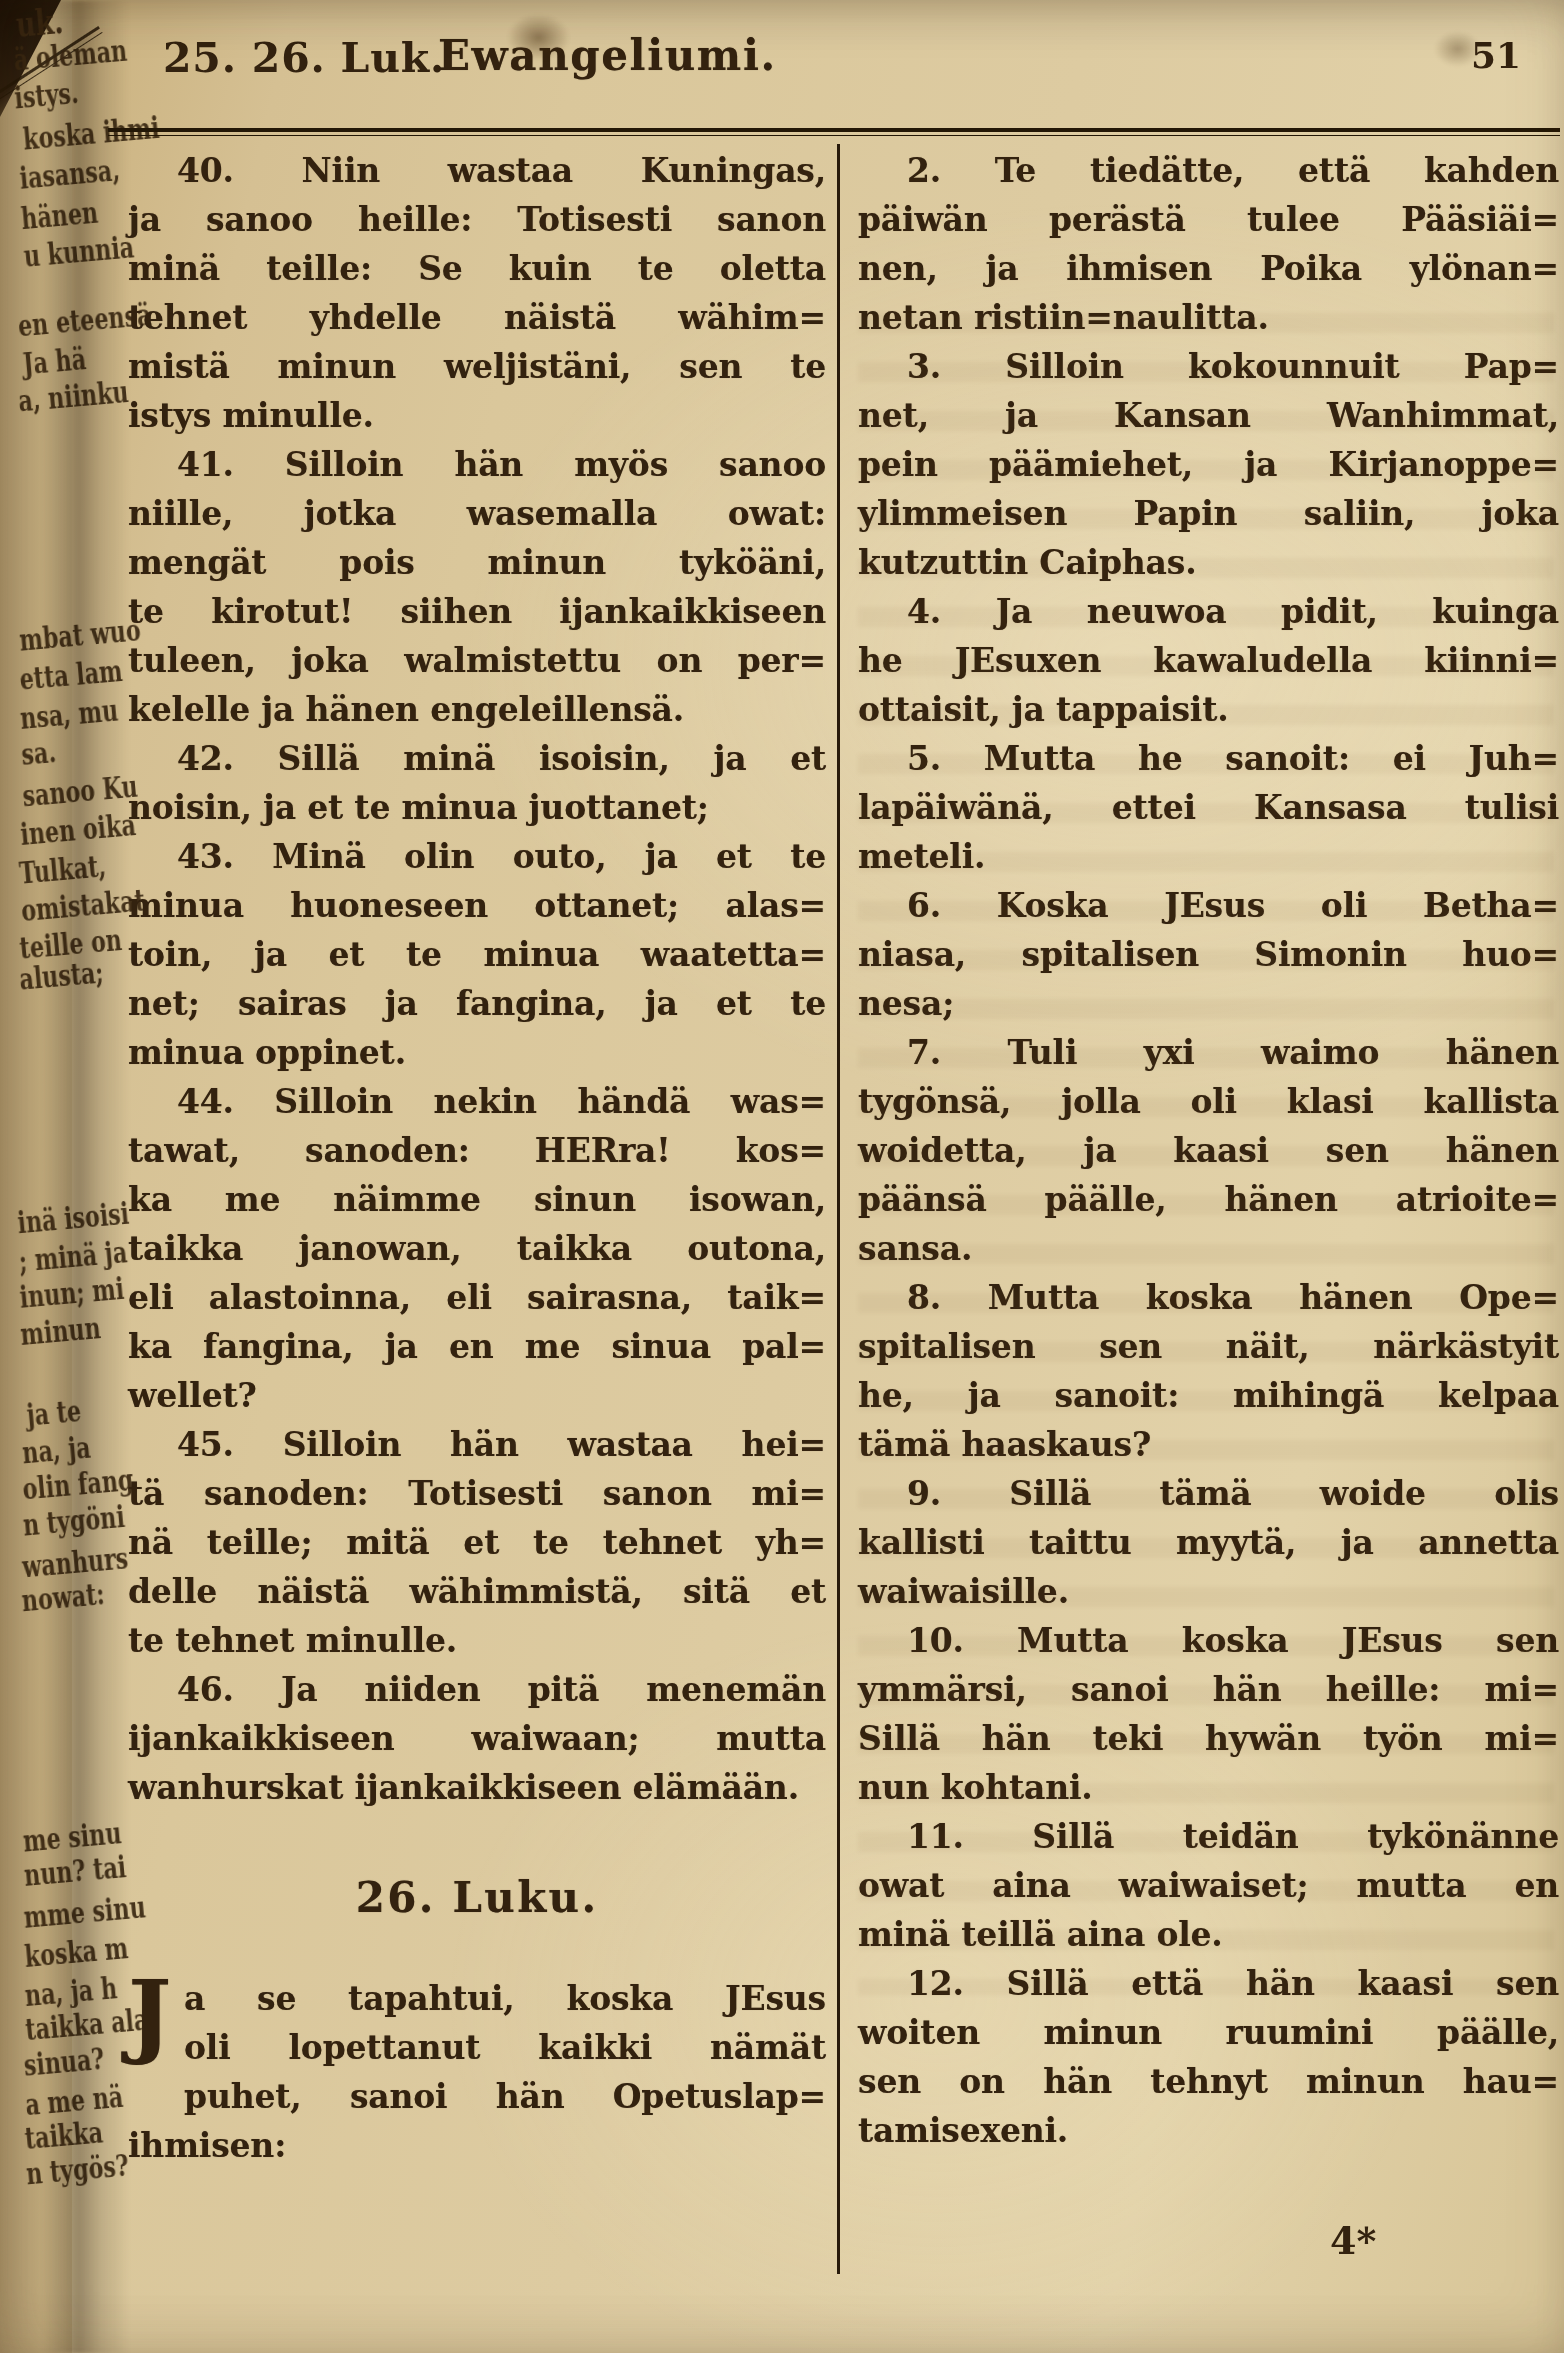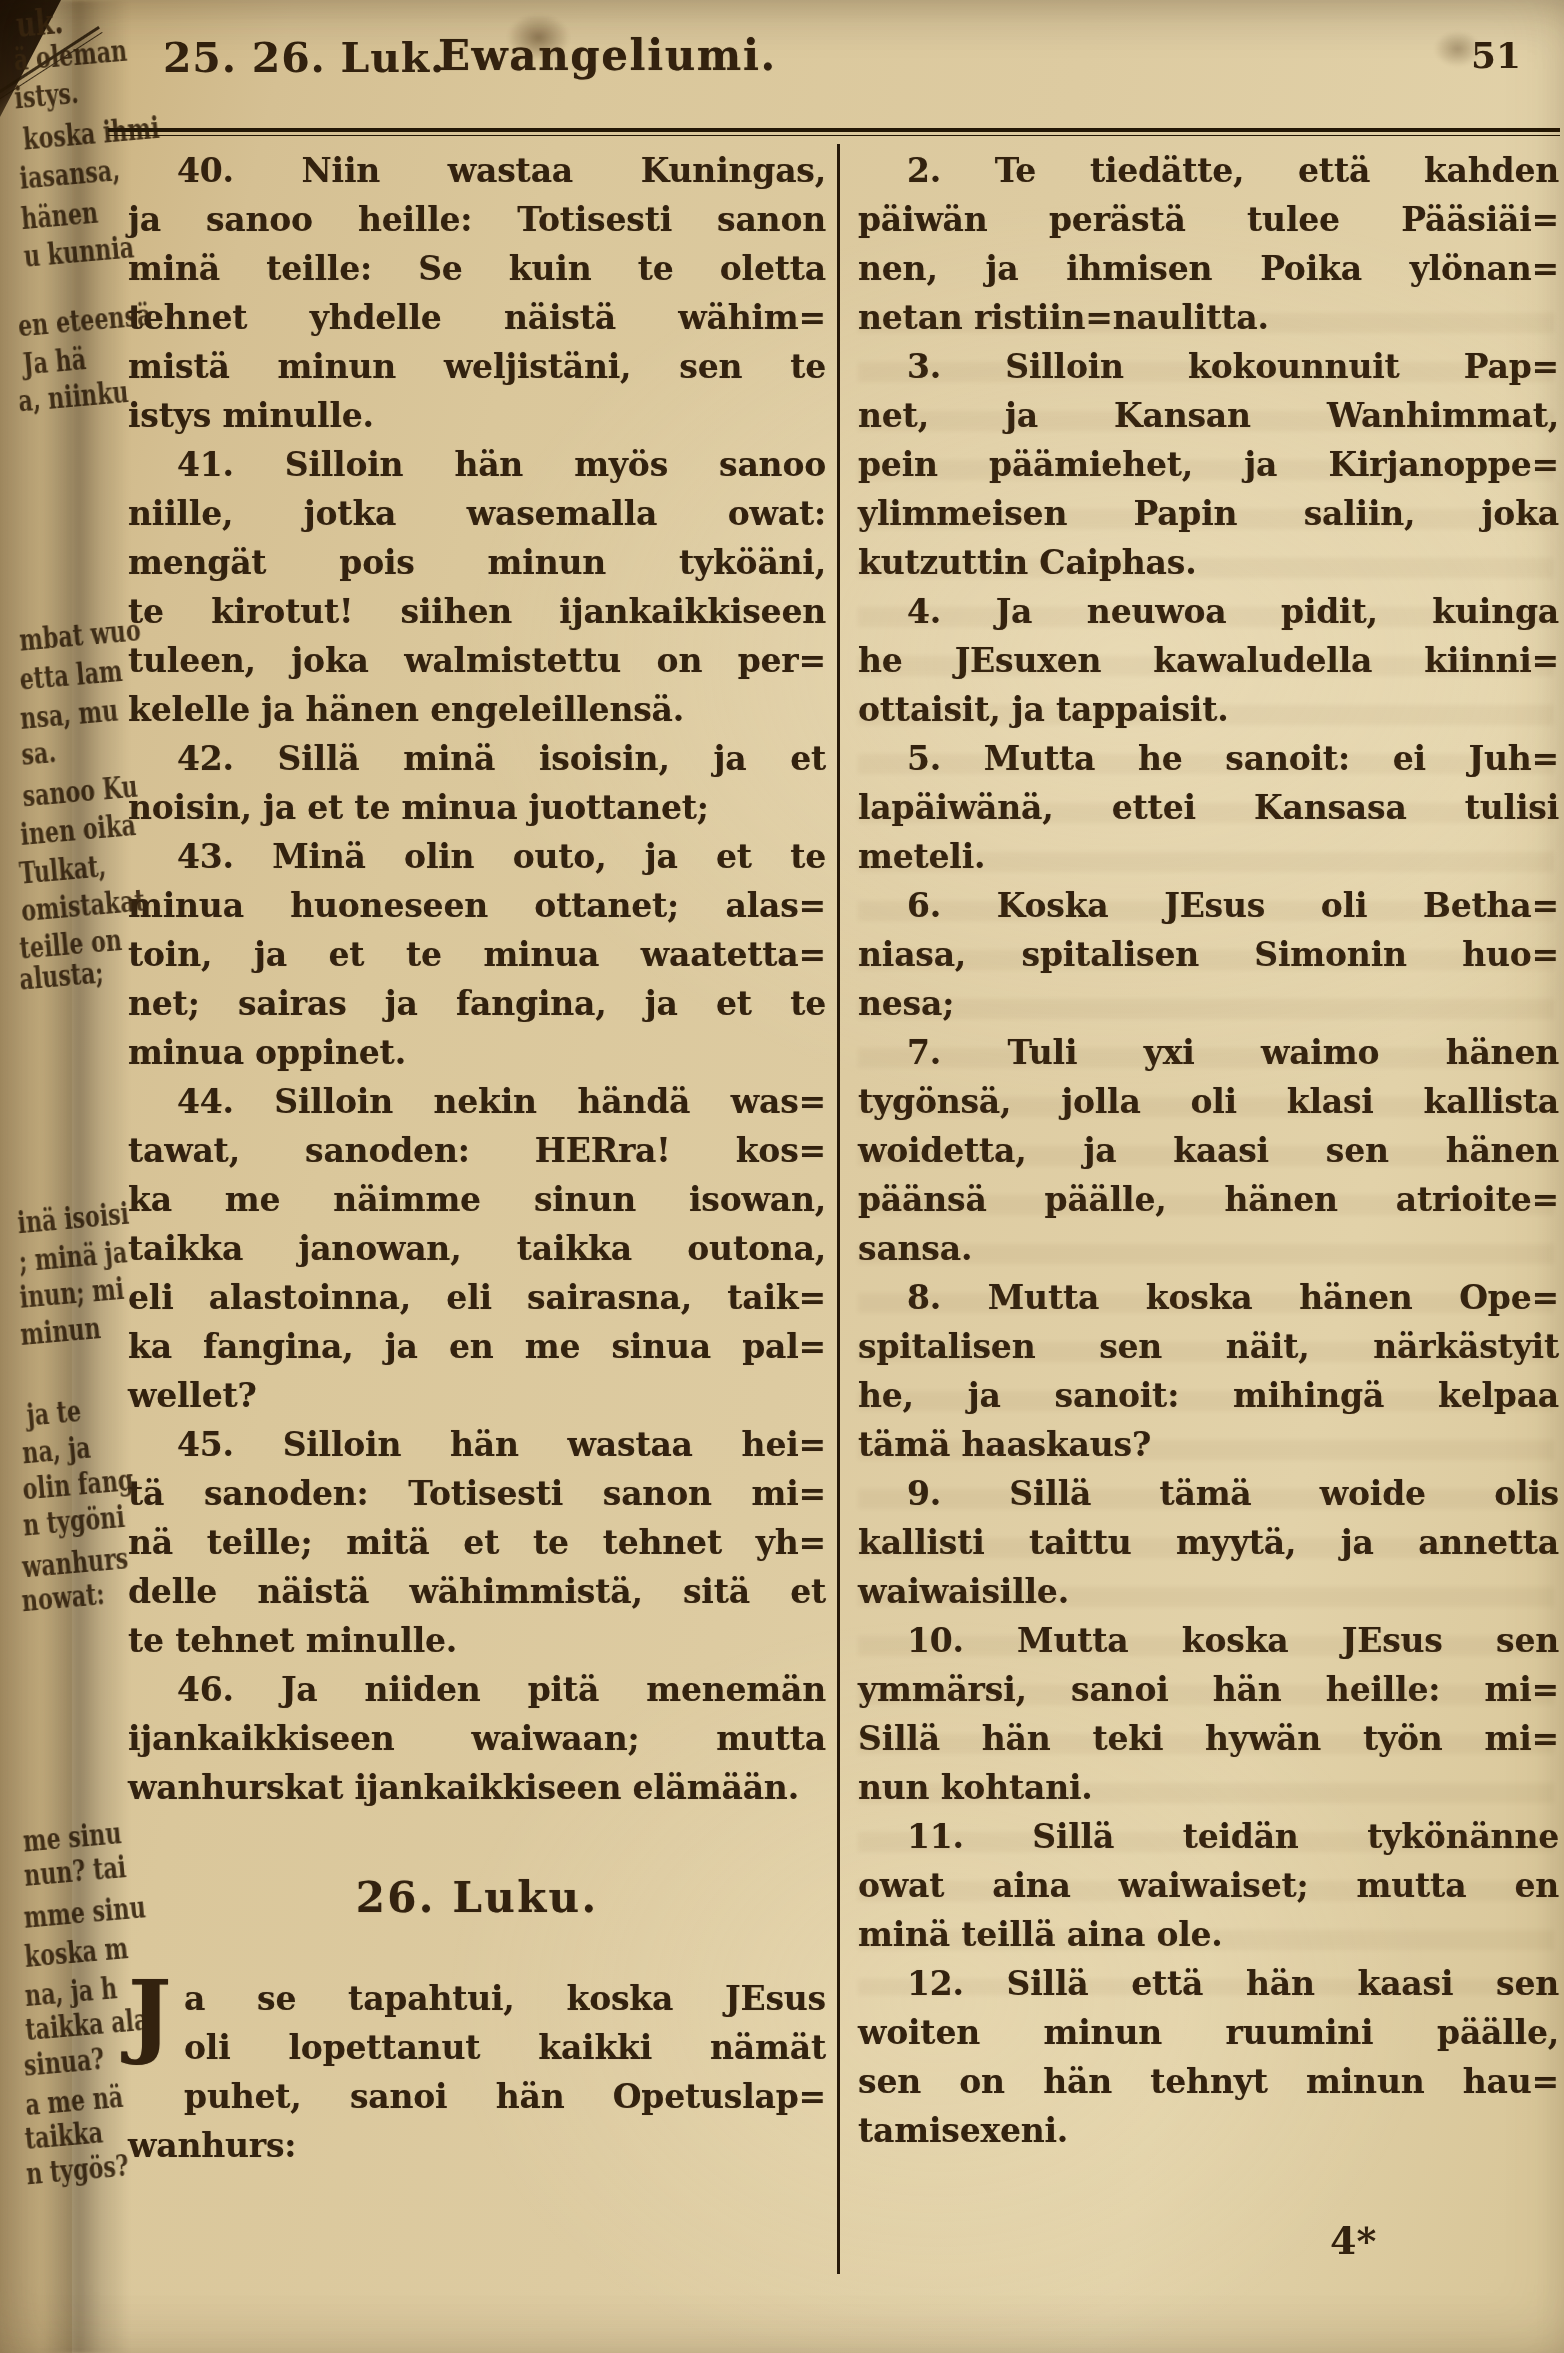--- a/index.html
+++ b/index.html
@@ -159,21 +159,21 @@
       <div class="line first">46. Ja niiden pitä menemän</div>
       <div class="line">ijankaikkiseen waiwaan; mutta</div>
       <div class="line last">wanhurskat ijankaikkiseen elämään.</div>
     </div>
   <div class="chapter-heading">26. Luku.</div>
   <div id="chapter-paragraph">
       <div class="dropcap">J</div>
       <div class="line">a se tapahtui, koska JEsus</div>
       <div class="line">oli lopettanut kaikki nämät</div>
       <div class="line">puhet, sanoi hän Opetuslap=</div>
-      <div class="line last">wanhurs:</div>
+      <div class="line last">ihmisen:</div>
     </div>
 </div>
 
 <div id="right-column" class="column">
   <div id="right-paragraphs">
       <div class="line first">2. Te tiedätte, että kahden</div>
       <div class="line">päiwän perästä tulee Pääsiäi=</div>
       <div class="line">nen, ja ihmisen Poika ylönan=</div>
       <div class="line last">netan ristiin=naulitta.</div>
       <div class="line first">3. Silloin kokounnuit Pap=</div>

